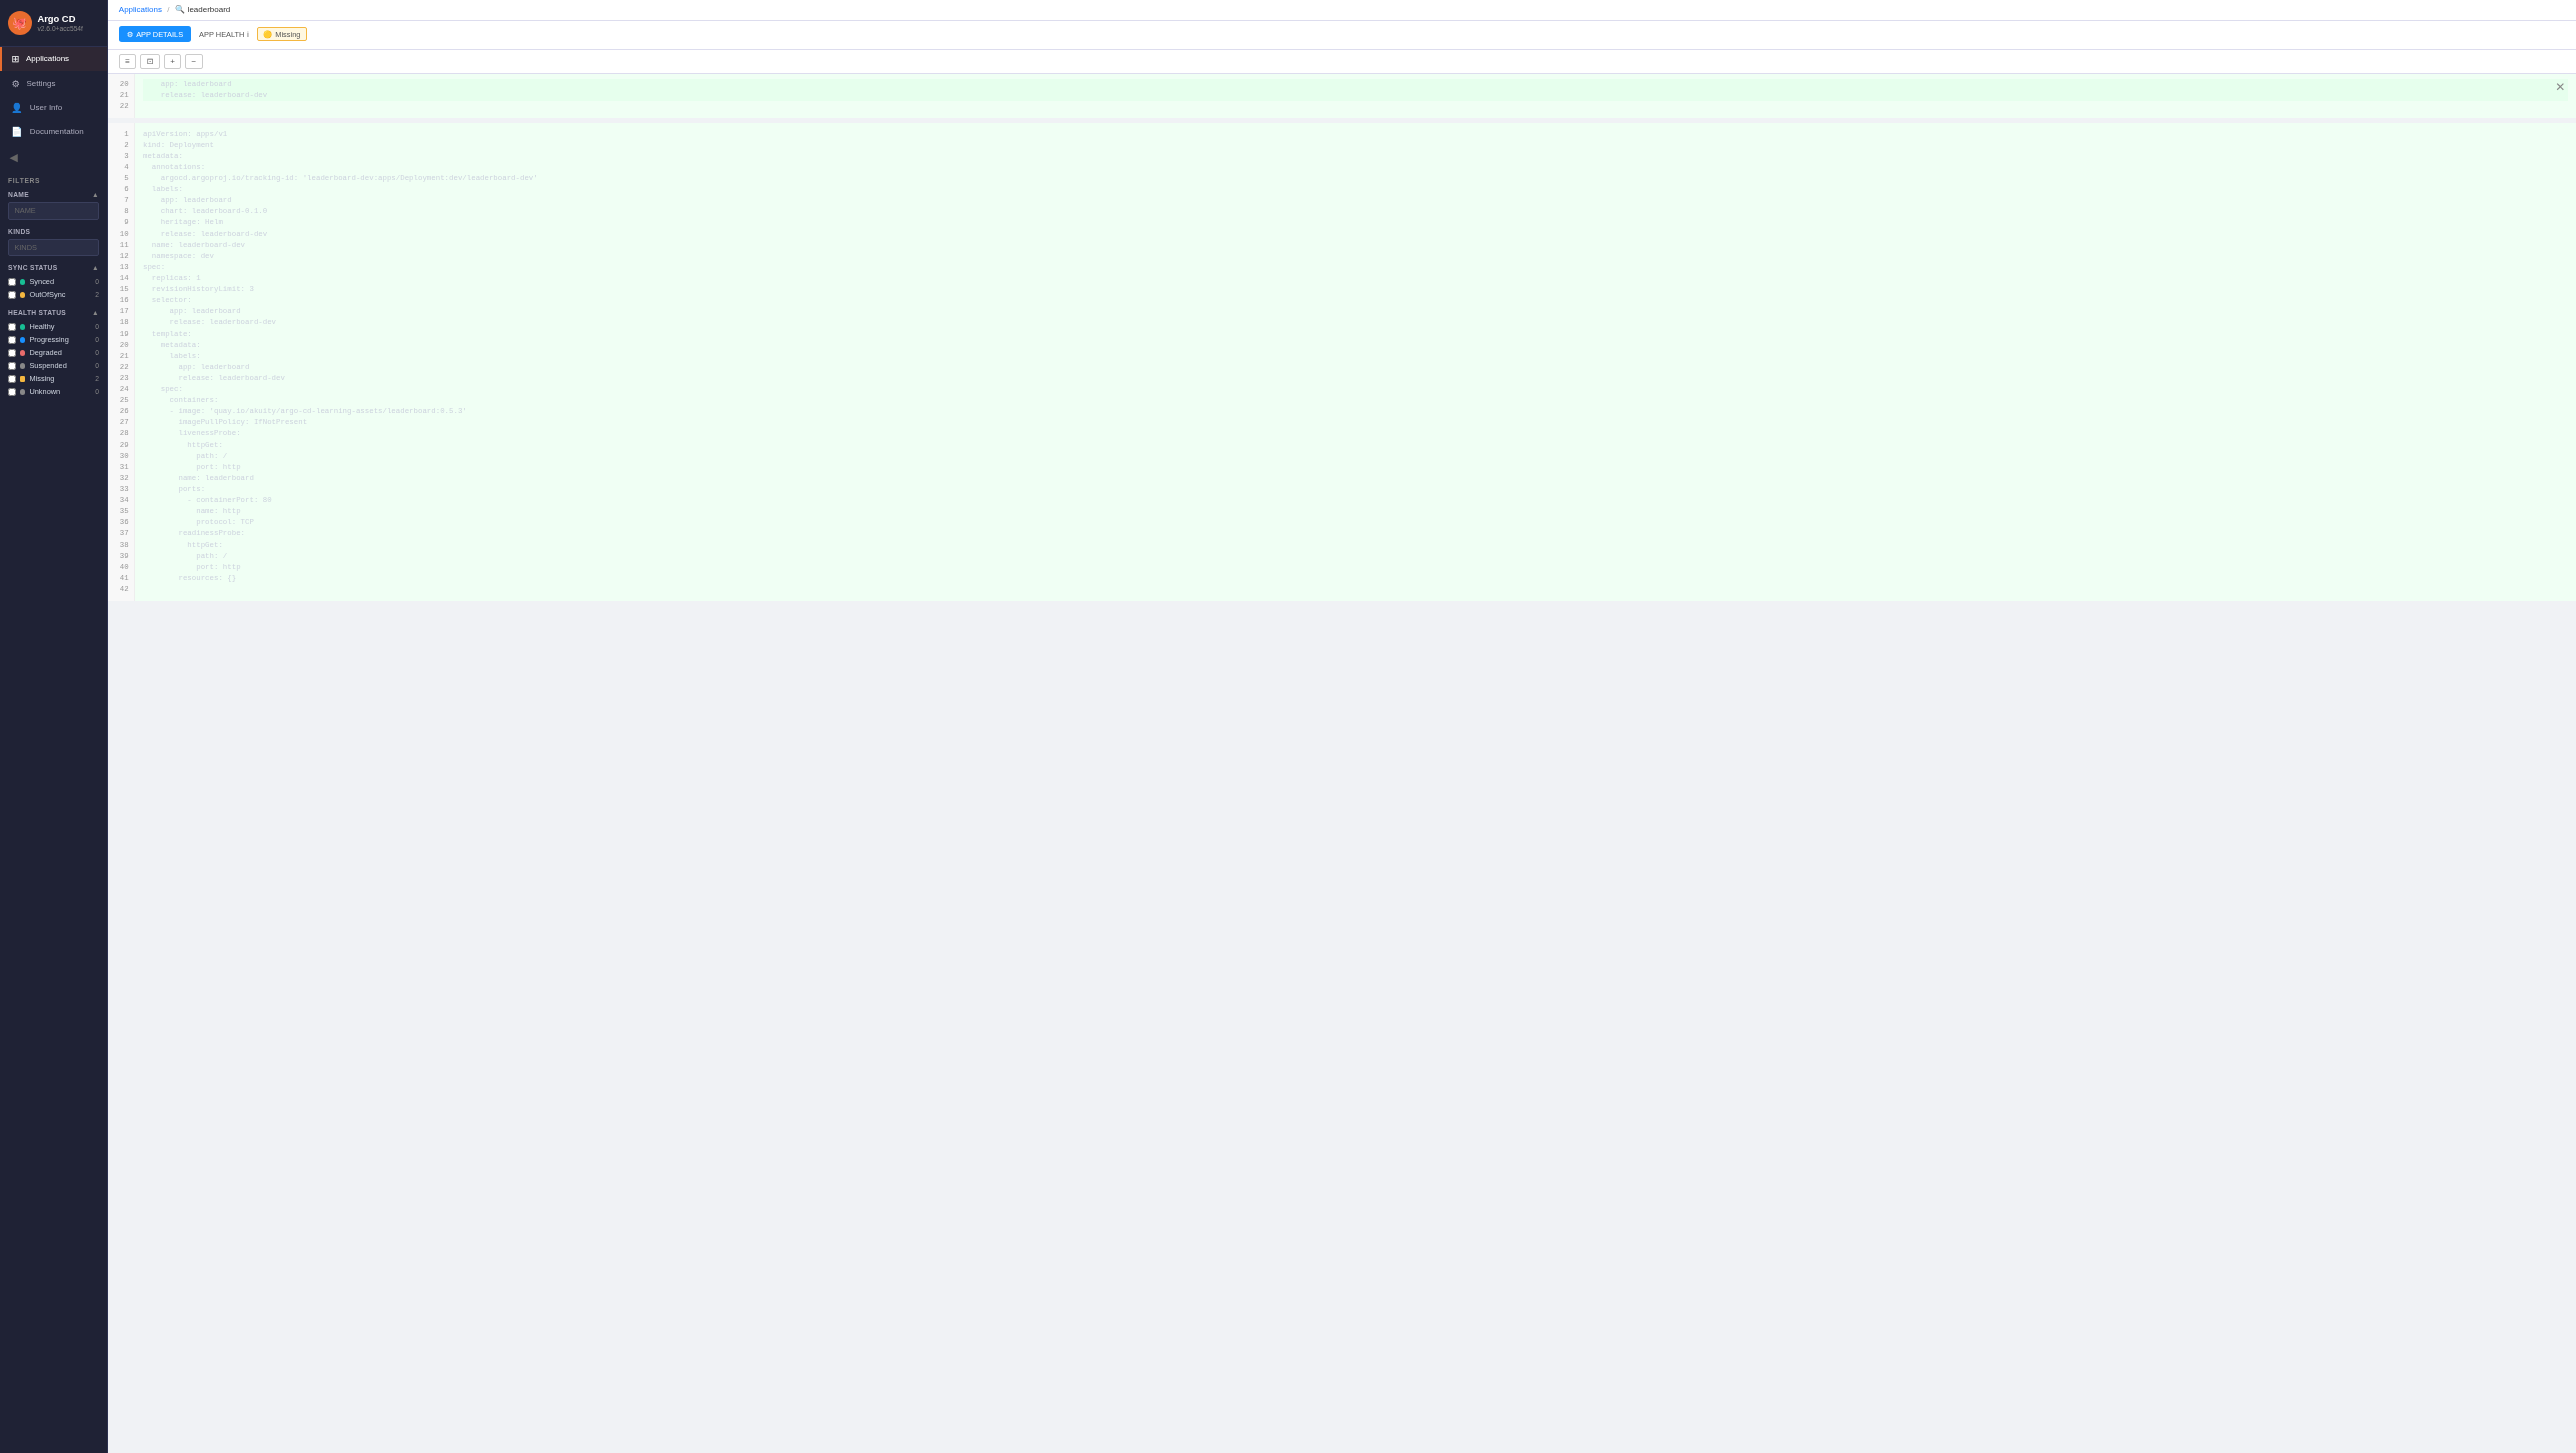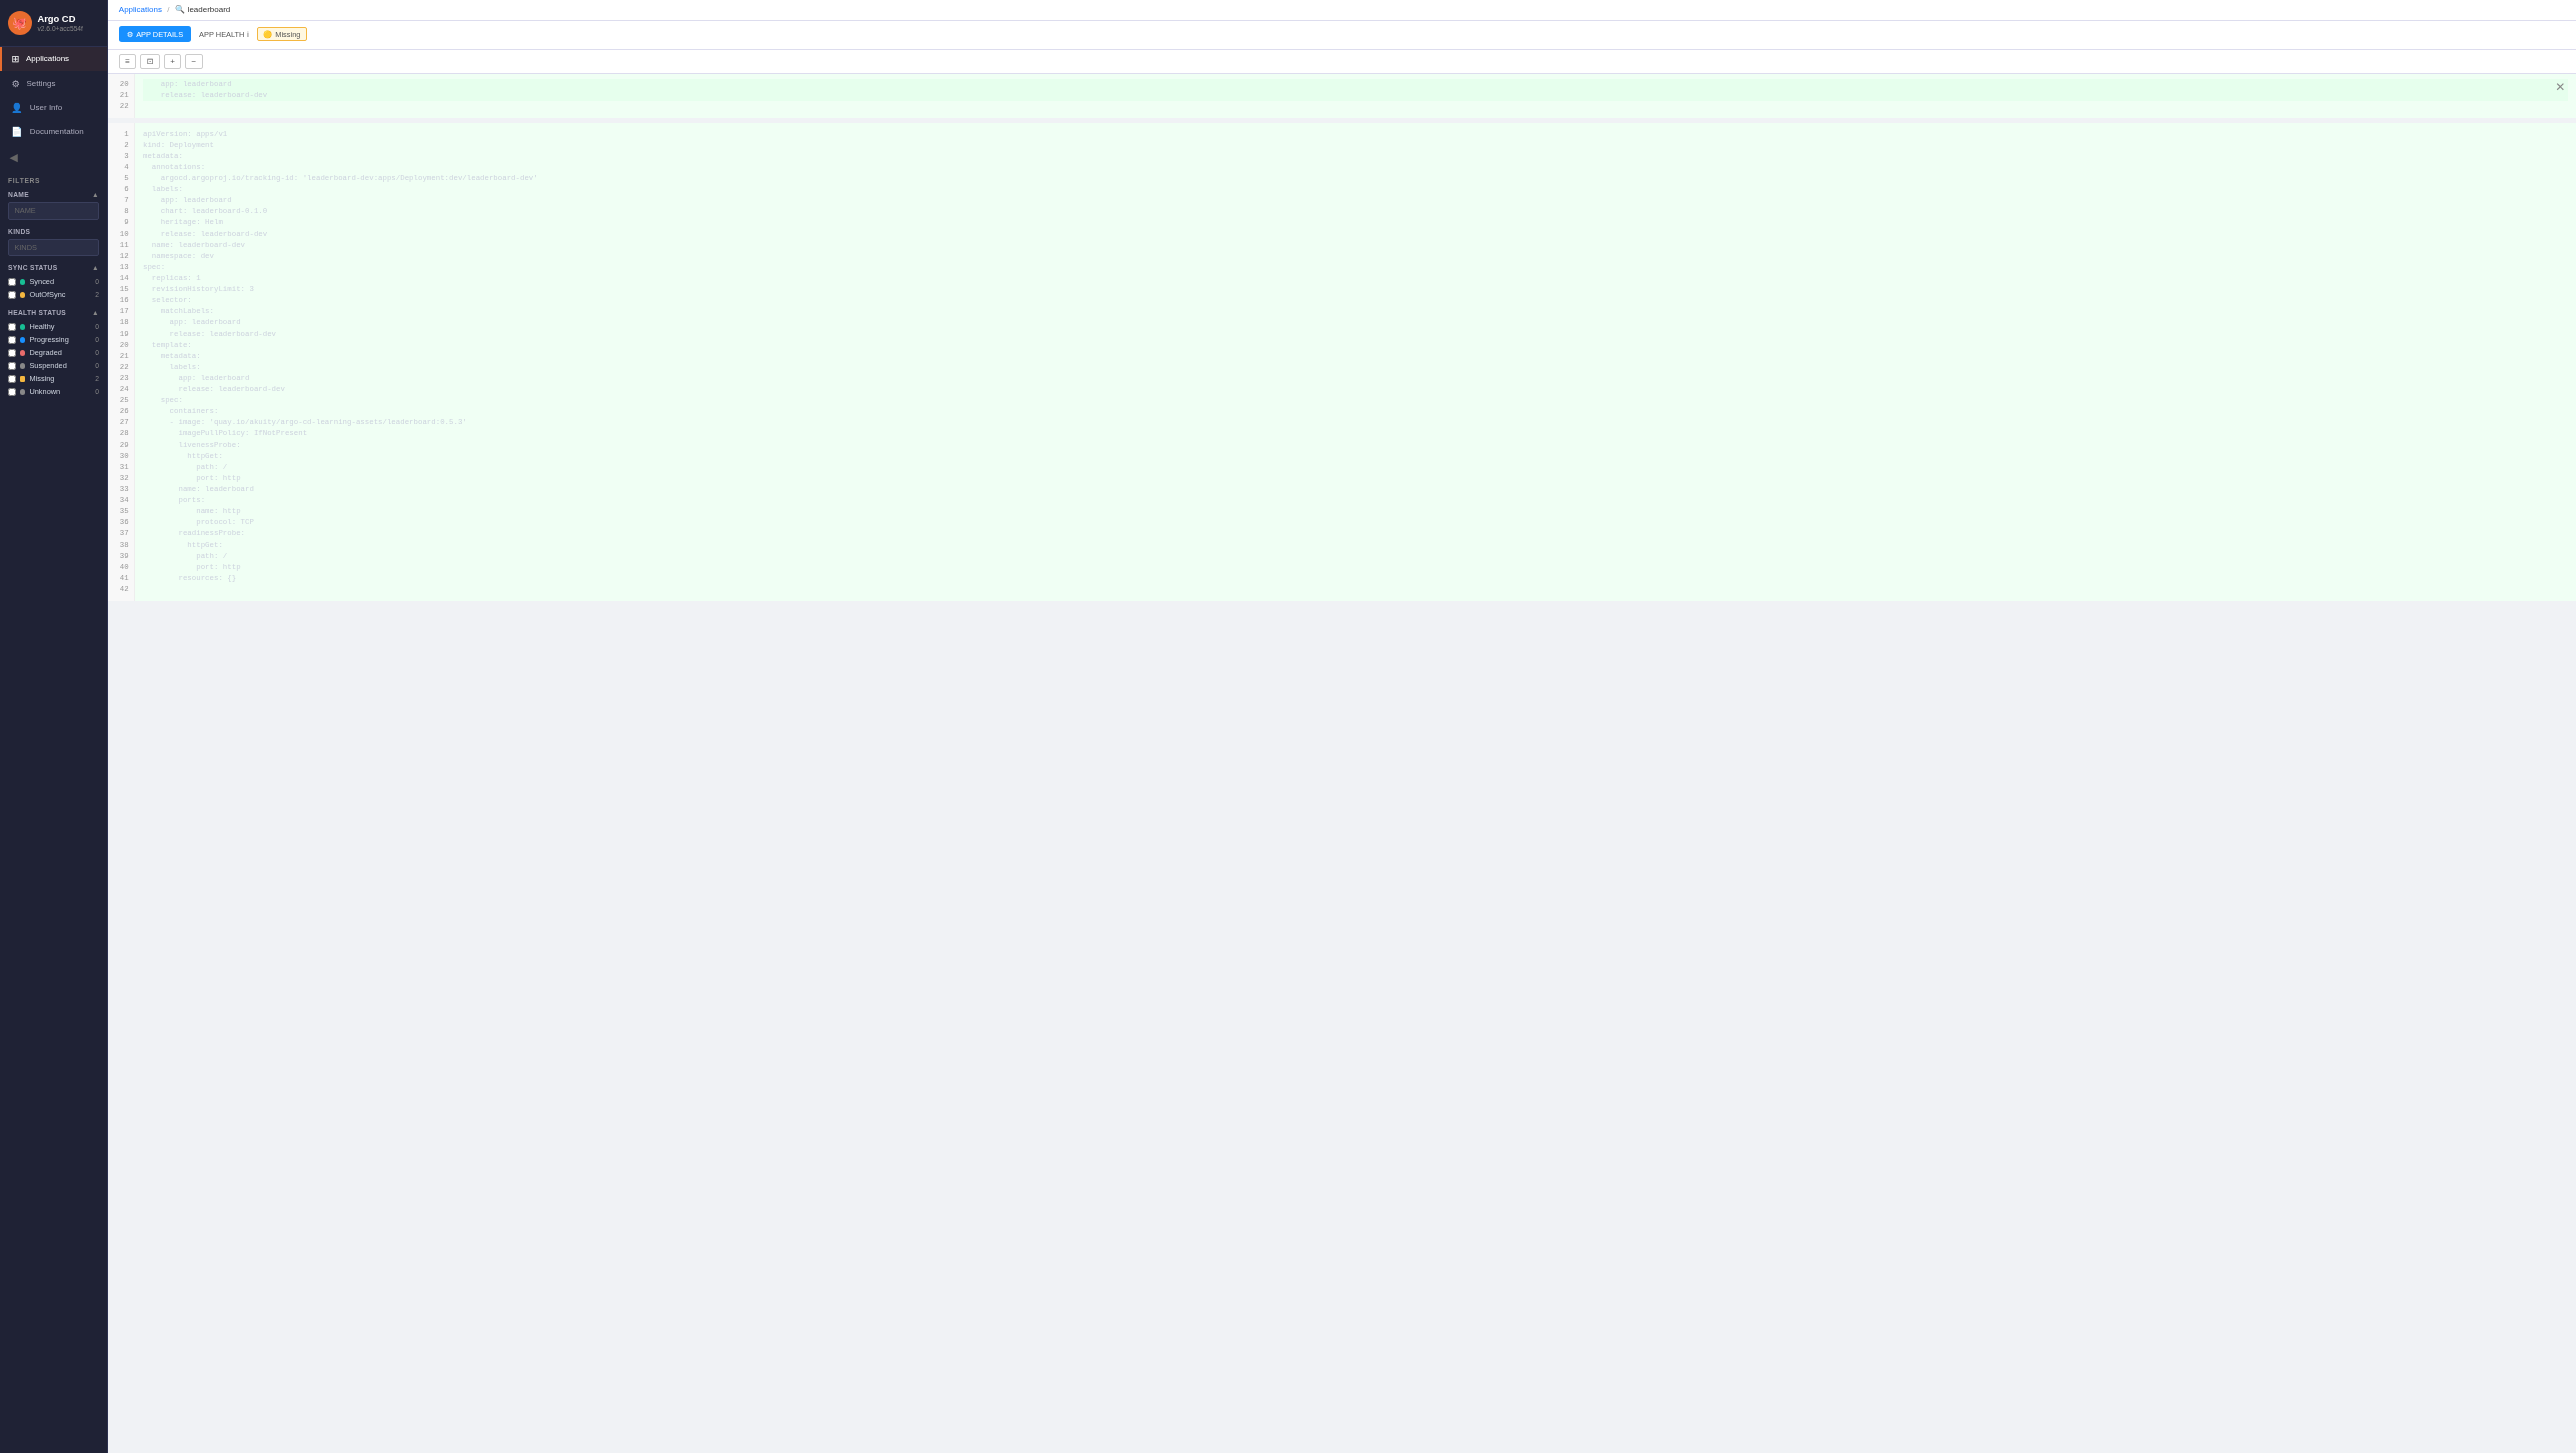--- a/index.html
+++ b/index.html
@@ -487,38 +487,38 @@
                   <div class="code-line highlight">    app: leaderboard</div>
                   <div class="code-line highlight">    chart: leaderboard-0.1.0</div>
                   <div class="code-line highlight">    heritage: Helm</div>
                   <div class="code-line highlight">    release: leaderboard-dev</div>
                   <div class="code-line highlight">  name: leaderboard-dev</div>
                   <div class="code-line highlight">  namespace: dev</div>
                   <div class="code-line highlight">spec:</div>
                   <div class="code-line highlight">  replicas: 1</div>
                   <div class="code-line highlight">  revisionHistoryLimit: 3</div>
                   <div class="code-line highlight">  selector:</div>
-                  <div class="code-line highlight">    matchLabels:</div>
                   <div class="code-line highlight">      app: leaderboard</div>
                   <div class="code-line highlight">      release: leaderboard-dev</div>
                   <div class="code-line highlight">  template:</div>
                   <div class="code-line highlight">    metadata:</div>
                   <div class="code-line highlight">      labels:</div>
                   <div class="code-line highlight">        app: leaderboard</div>
                   <div class="code-line highlight">        release: leaderboard-dev</div>
                   <div class="code-line highlight">    spec:</div>
                   <div class="code-line highlight">      containers:</div>
                   <div class="code-line highlight">      - image: 'quay.io/akuity/argo-cd-learning-assets/leaderboard:0.5.3'</div>
                   <div class="code-line highlight">        imagePullPolicy: IfNotPresent</div>
                   <div class="code-line highlight">        livenessProbe:</div>
                   <div class="code-line highlight">          httpGet:</div>
                   <div class="code-line highlight">            path: /</div>
                   <div class="code-line highlight">            port: http</div>
                   <div class="code-line highlight">        name: leaderboard</div>
                   <div class="code-line highlight">        ports:</div>
+                  <div class="code-line highlight">          - containerPort: 80</div>
                   <div class="code-line highlight">            name: http</div>
                   <div class="code-line highlight">            protocol: TCP</div>
                   <div class="code-line highlight">        readinessProbe:</div>
                   <div class="code-line highlight">          httpGet:</div>
                   <div class="code-line highlight">            path: /</div>
                   <div class="code-line highlight">            port: http</div>
                   <div class="code-line highlight">        resources: {}</div>
                 </div>
             </div>
           </div>

